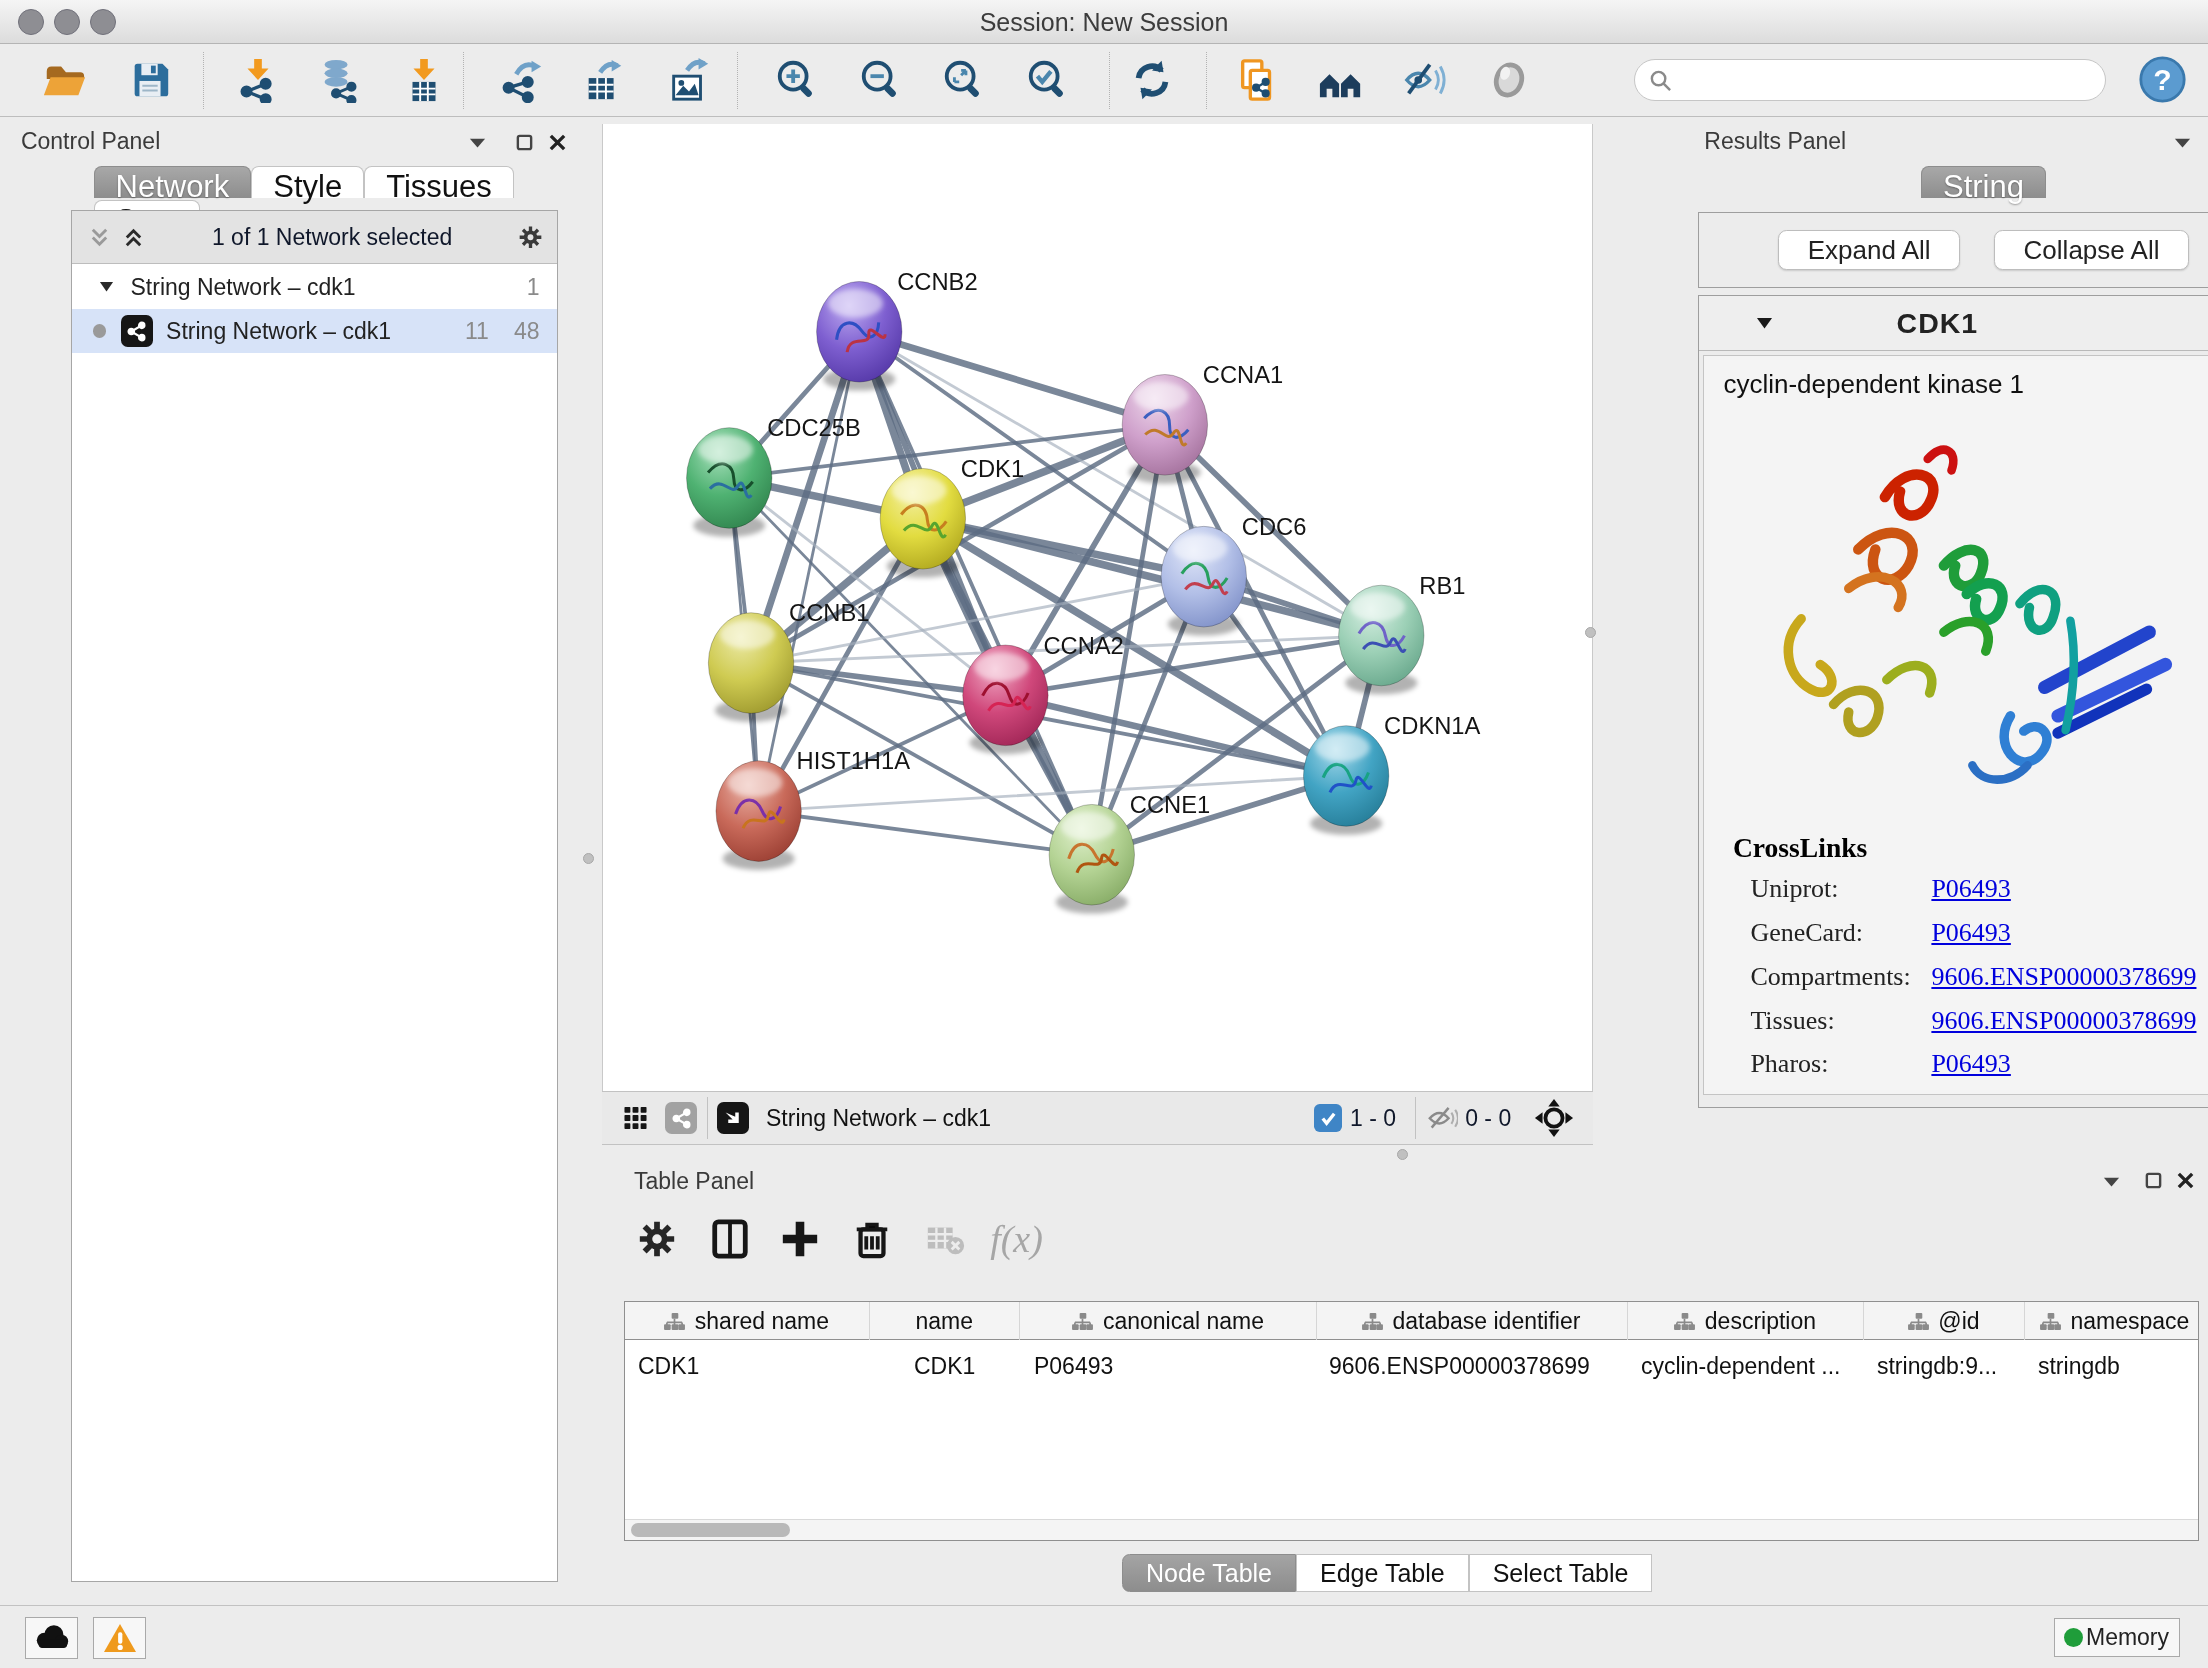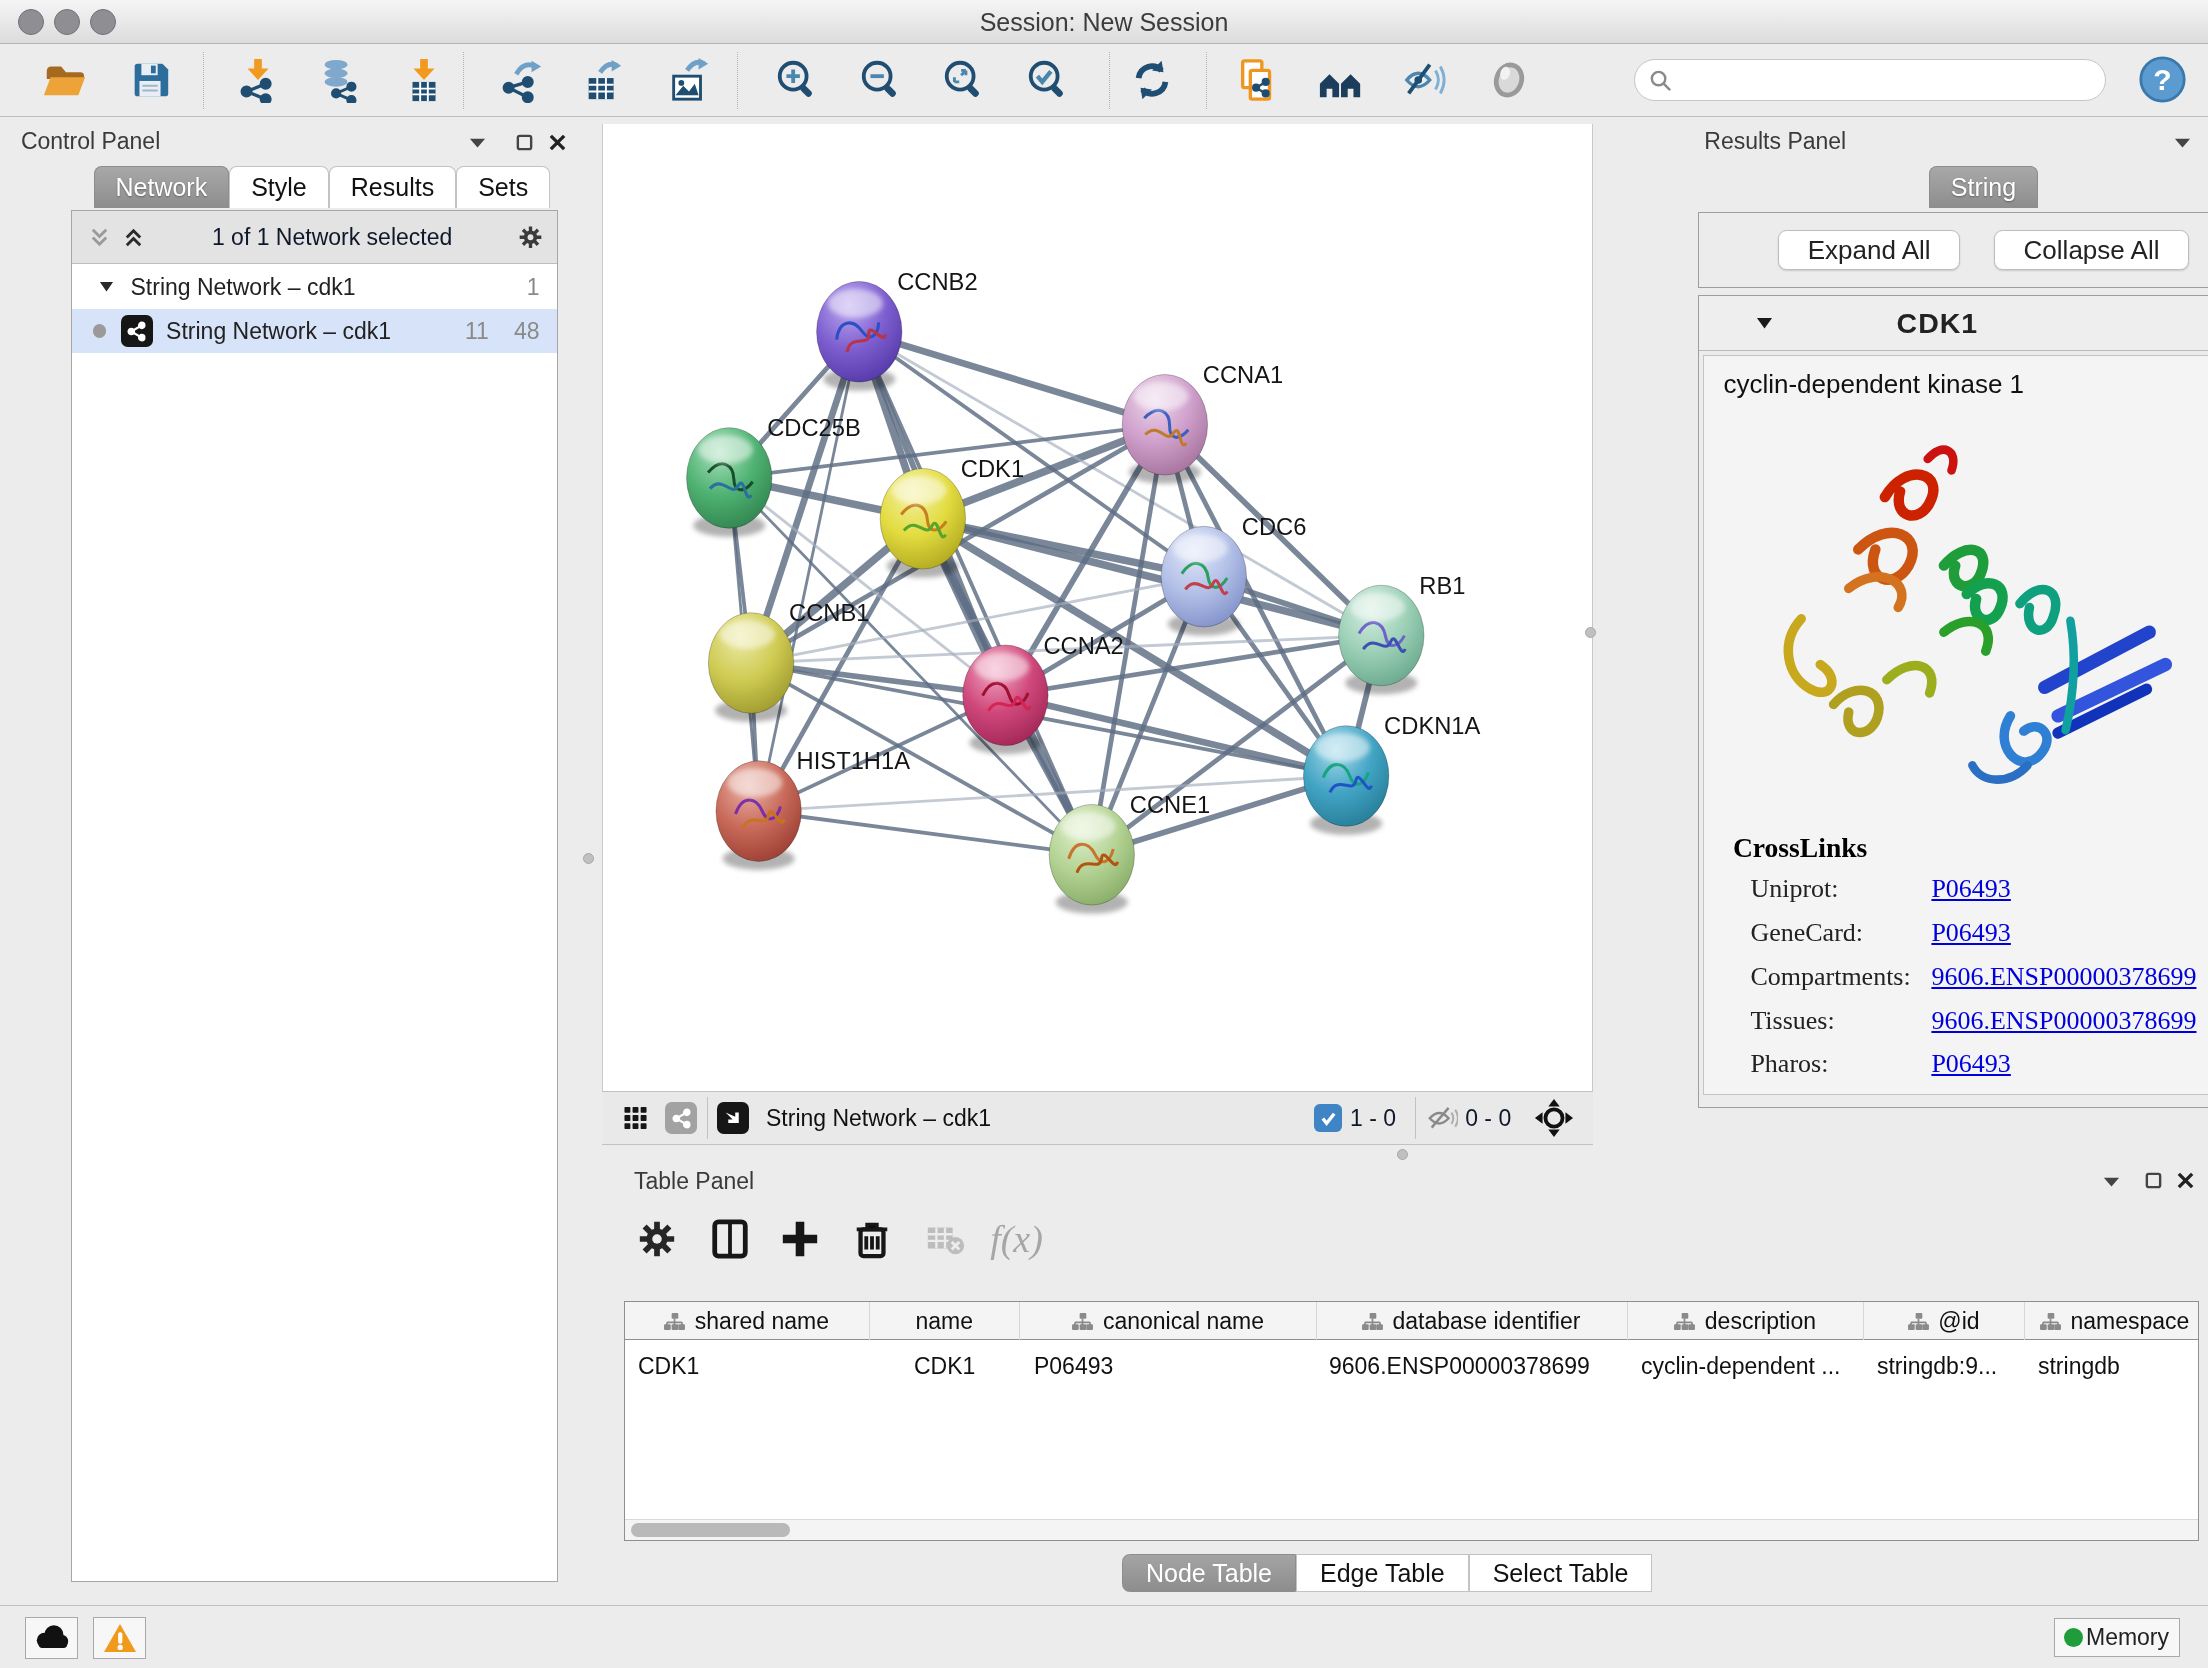--- a/index.html
+++ b/index.html
@@ -20,21 +20,21 @@
   .tbtn{position:absolute;top:11.4px;width:49px;height:49px;display:flex;
     align-items:center;justify-content:center;cursor:pointer;}
   .tsep{position:absolute;top:7.6px;height:57px;border-left:1.9px dotted #b2b2b2;}
   #search-wrap{position:absolute;left:1634px;top:15px;width:472px;height:42px;
     background:#fff;border:1px solid #c6c6c6;border-radius:21px;display:flex;align-items:center;padding-left:13.3px;}
   #search-input{border:none;outline:none;font-size:23px;flex:1;background:transparent;margin-left:7.6px;}
 
   
   .panel-head-title{font-size:23px;color:#3a3a3a;}
   .phicon{position:absolute;top:5.7px;width:25px;height:25px;display:flex;align-items:center;justify-content:center;cursor:pointer;}
-  .tab{display:inline-block;height:42px;line-height:40px;padding:0 21px;font-size:25px;
+  .tab{display:inline-block;height:32px;line-height:40px;padding:0 21px;font-size:31px;
     background:#fff;border:1px solid #c3c3c3;border-bottom:none;border-radius:7.6px 7.6px 0 0;
     color:#111;cursor:pointer;}
   .tab.active{background:linear-gradient(#a8a8a8,#8d8d8d);color:#fff;border-color:#8d8d8d;
     text-shadow:0 1px 1.9px rgba(0,0,0,.35);}
 
   
   #control-panel{position:absolute;left:9.5px;top:124px;width:554px;height:1460px;}
   #cp-inner{position:absolute;left:61px;top:86px;width:487px;height:1372px;
     background:#fff;border:1px solid #a6a6a6;}
   #cp-toolhead{position:absolute;left:0;top:0;width:100%;height:53px;background:#e3e3e3;
@@ -285,21 +285,21 @@
     <svg width="19" height="19" viewBox="0 0 20 20">
         <rect x="3" y="3" width="14" height="14" rx="2" fill="none" stroke="#444" stroke-width="2.5"></rect>
       </svg>
     </div>
   <div class="phicon" style="left:535px">
     <svg width="19" height="19" viewBox="0 0 20 20">
         <path d="M3 3 L17 17 M17 3 L3 17" stroke="#222" stroke-width="3.5"></path>
       </svg>
     </div>
 
-  <div id="cp-tabs" style="position:absolute;left:84px;top:42px"><span class="tab active">Network</span><span class="tab">Style</span><span class="tab">Results</span><span class="tab">Sets</span></div>
+  <div id="cp-tabs" style="position:absolute;left:84px;top:42px"><span class="tab active">Network</span><span class="tab">Style</span><span class="tab">Tissues</span><span class="tab">Sets</span></div>
 
   <div id="cp-inner">
     <div id="cp-toolhead">
       <span class="phicon" style="position:static;margin-left:15px">
         <svg width="23" height="23" viewBox="0 0 24 24">
             <path d="M5 4 l7 7 7-7 M5 12 l7 7 7-7" stroke="#9a9a9a" stroke-width="3" fill="none"></path>
           </svg>
         </span>
       <span class="phicon" style="position:static;margin-left:9.5px">
         <svg width="23" height="23" viewBox="0 0 24 24">

